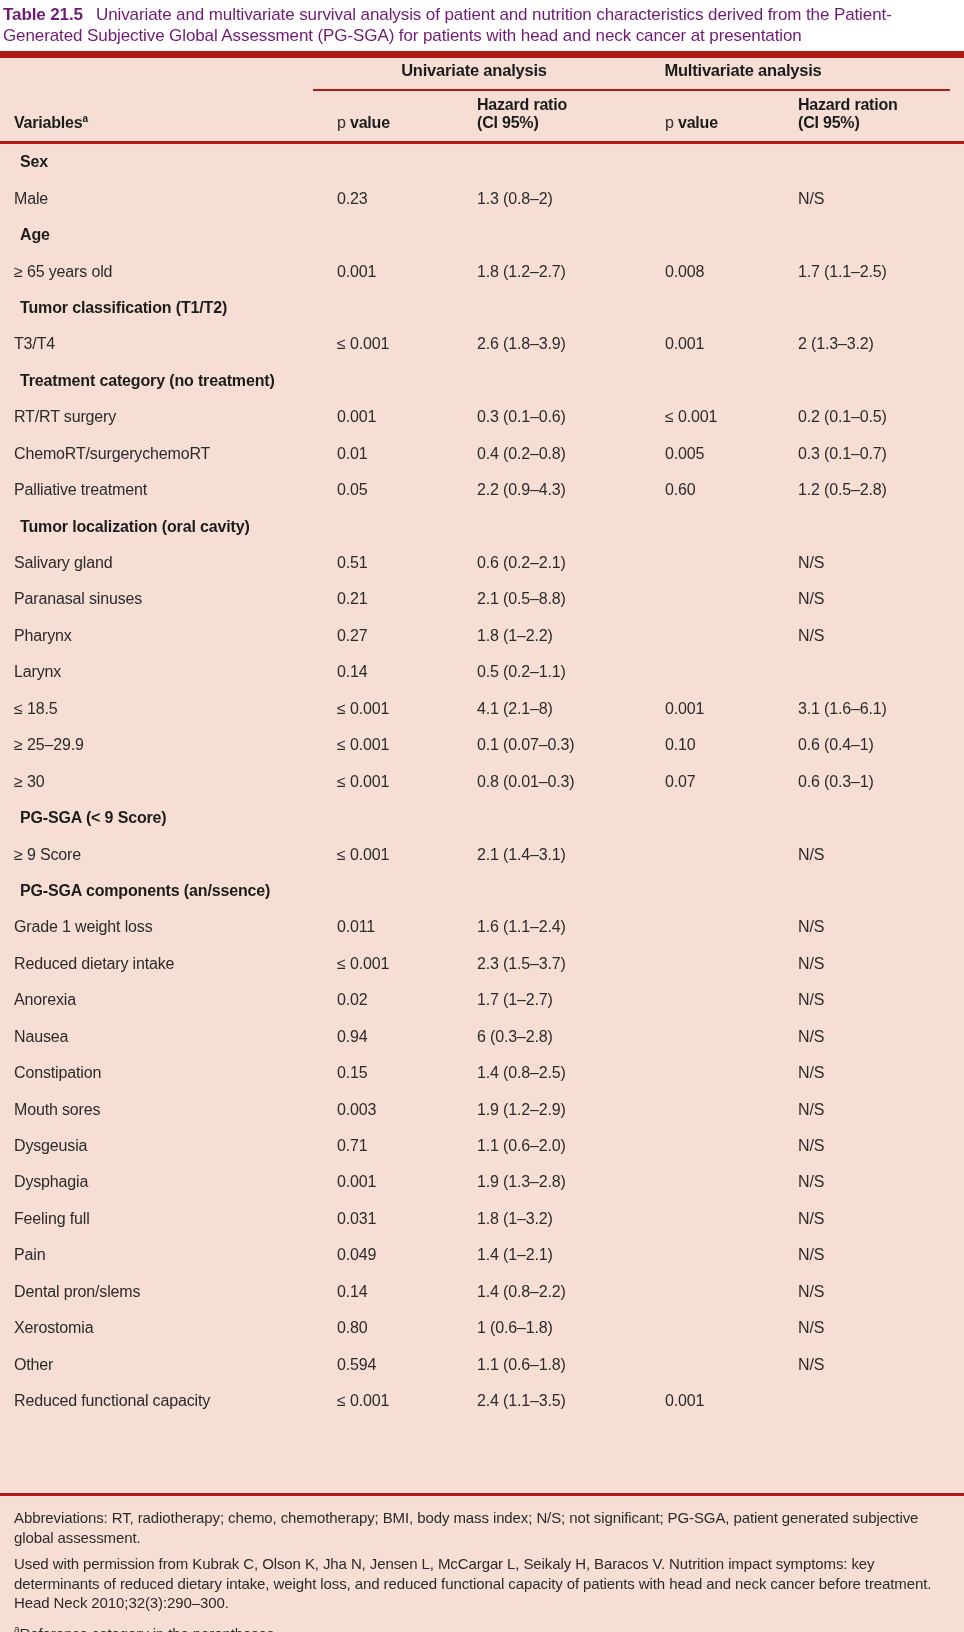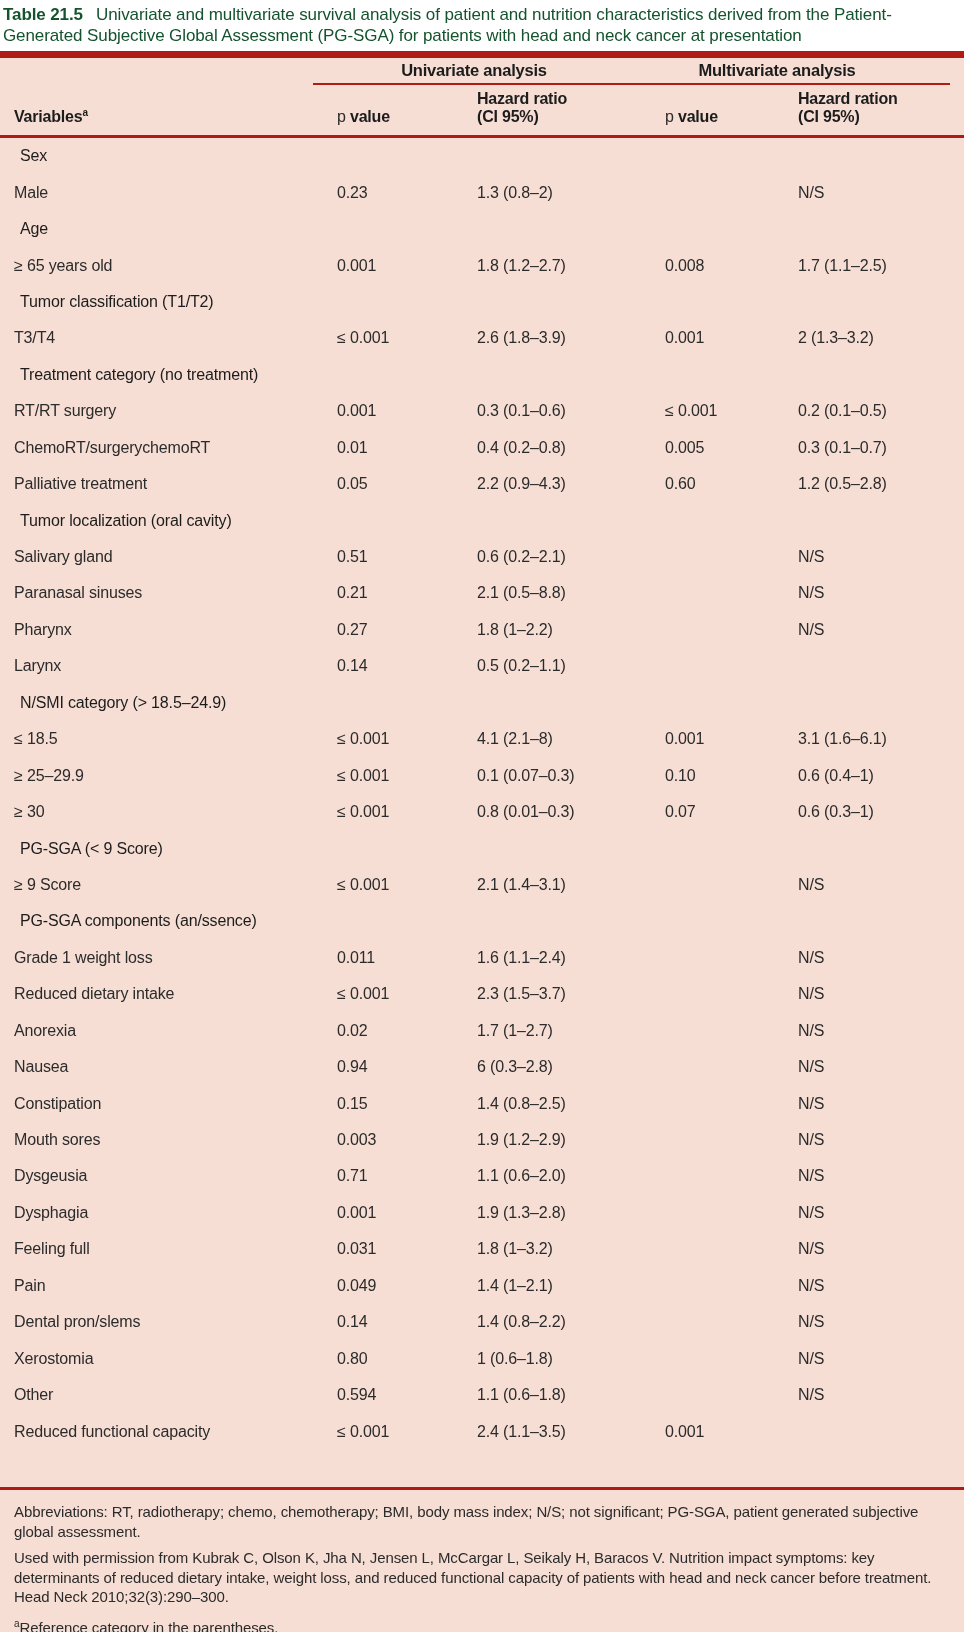--- a/index.html
+++ b/index.html
@@ -5,55 +5,55 @@
   :root { --red:#b01b16; --pink:#f6ded4; --ink:#2b2b2b; --ink-strong:#1c1c1c; }
   * { box-sizing:border-box; }
   html,body { margin:0; padding:0; }
   body {
     width:964px; height:1632px; background:#ffffff;
     font-family:"Liberation Sans", sans-serif; color:var(--ink);
     overflow:hidden;
   }
   .title {
     height:51px; padding:4px 6px 0 3px;
-    font-size:17px; line-height:21px; color:#14532d; letter-spacing:-0.1px;
+    font-size:17px; line-height:21px; color:#701a75; letter-spacing:-0.1px;
   }
   .title .t-label { font-weight:bold; }
   .title .gap { display:inline-block; width:13px; }
 
   .panel {
     background:var(--pink); border-top:7px solid var(--red);
     height:1581px;
   }
 
   .header-block { border-bottom:3px solid var(--red); }
-  .group-row { position:relative; height:27px; }
+  .group-row { position:relative; height:33px; }
   .group-underline { position:absolute; left:313px; right:14px; bottom:0; border-bottom:2px solid var(--red); }
   .group-label {
     position:absolute; top:3px; width:240px; text-align:center;
     font-size:16.5px; font-weight:bold; color:var(--ink-strong); letter-spacing:-0.2px;
   }
   .group-label.g1 { left:354px; }
-  .group-label.g2 { left:657px; }
+  .group-label.g2 { left:623px; }
 
   .grid-cols {
     display:grid;
     grid-template-columns:323px 140px 188px 133px 1fr;
     padding-left:14px;
   }
   .col-row { align-items:end; padding-top:5px; padding-bottom:9px; font-size:16px; letter-spacing:-0.2px; }
   .col-row .hd { font-weight:bold; color:var(--ink-strong); line-height:18px; }
   .col-row .pv .rest { font-weight:bold; color:var(--ink-strong); }
   .col-row .pv .p-lead { font-weight:normal; color:var(--ink); }
   .col-row sup { font-size:10px; }
 
   .table-body { height:1349px; overflow:hidden; }
   .row { height:36.45px; align-items:center; font-size:16px; letter-spacing:-0.15px; }
   .row .cell { white-space:nowrap; }
-  .row.section { font-weight:normal; color:var(--ink-strong);padding-left:20px; }
+  .row.section { font-weight:bold; color:var(--ink-strong);padding-left:20px; }
 
   .footer {
     border-top:3px solid var(--red);
     padding:12px 16px 0 14px;
     font-size:15px; line-height:19.5px; letter-spacing:-0.1px;
   }
   .footer p { margin:0 0 7px 0; }
   .footer .abbr-lead { }
   .footer sup { font-size:10px; }
 </style>
@@ -186,27 +186,20 @@
       <div class="cell"></div>
       <div class="cell">N/S</div>
     </div>
       <div class="grid-cols row">
       <div class="cell label">Larynx</div>
       <div class="cell">0.14</div>
       <div class="cell">0.5 (0.2–1.1)</div>
       <div class="cell"></div>
       <div class="cell"></div>
     </div>
-      <div class="grid-cols row section">
-      <div class="cell label">N/SMI category (&gt; 18.5–24.9)</div>
-      <div class="cell"></div>
-      <div class="cell"></div>
-      <div class="cell"></div>
-      <div class="cell"></div>
-    </div>
       <div class="grid-cols row">
       <div class="cell label">≤ 18.5</div>
       <div class="cell">≤ 0.001</div>
       <div class="cell">4.1 (2.1–8)</div>
       <div class="cell">0.001</div>
       <div class="cell">3.1 (1.6–6.1)</div>
     </div>
       <div class="grid-cols row">
       <div class="cell label">≥ 25–29.9</div>
       <div class="cell">≤ 0.001</div>

